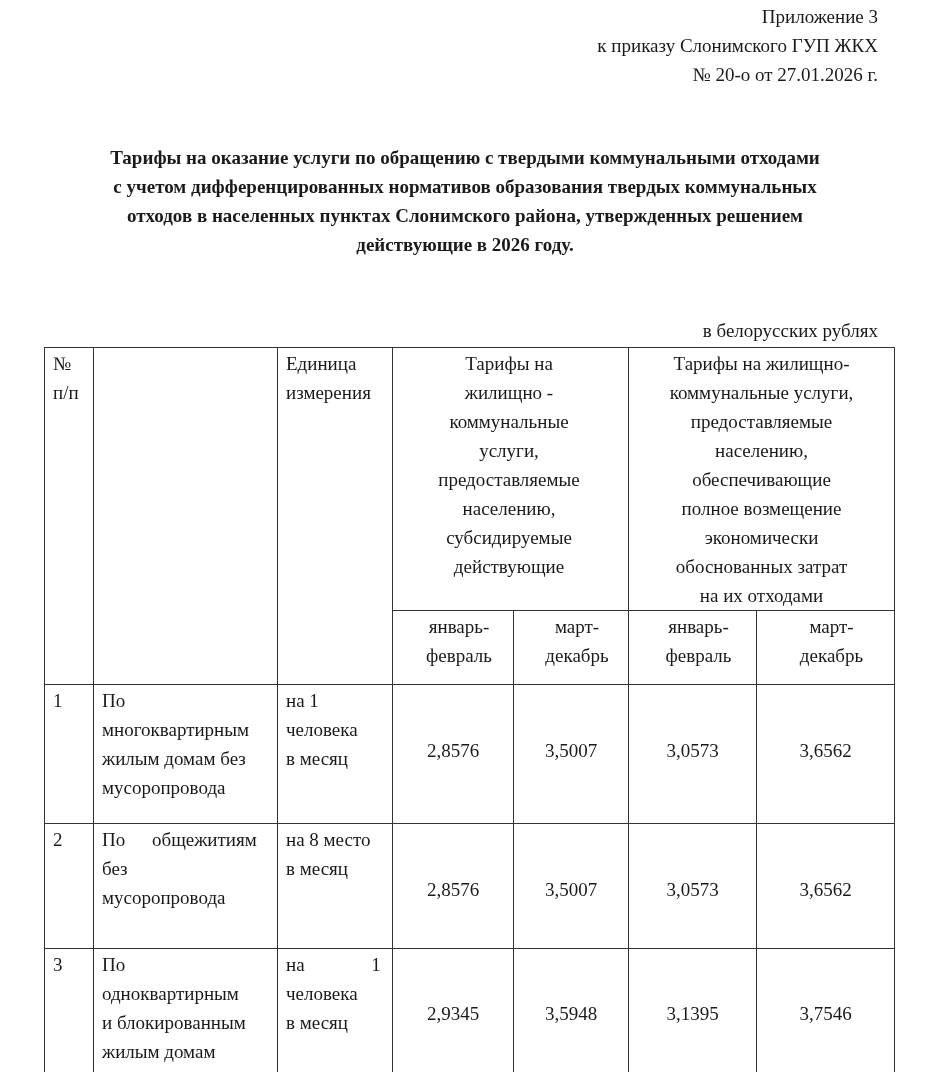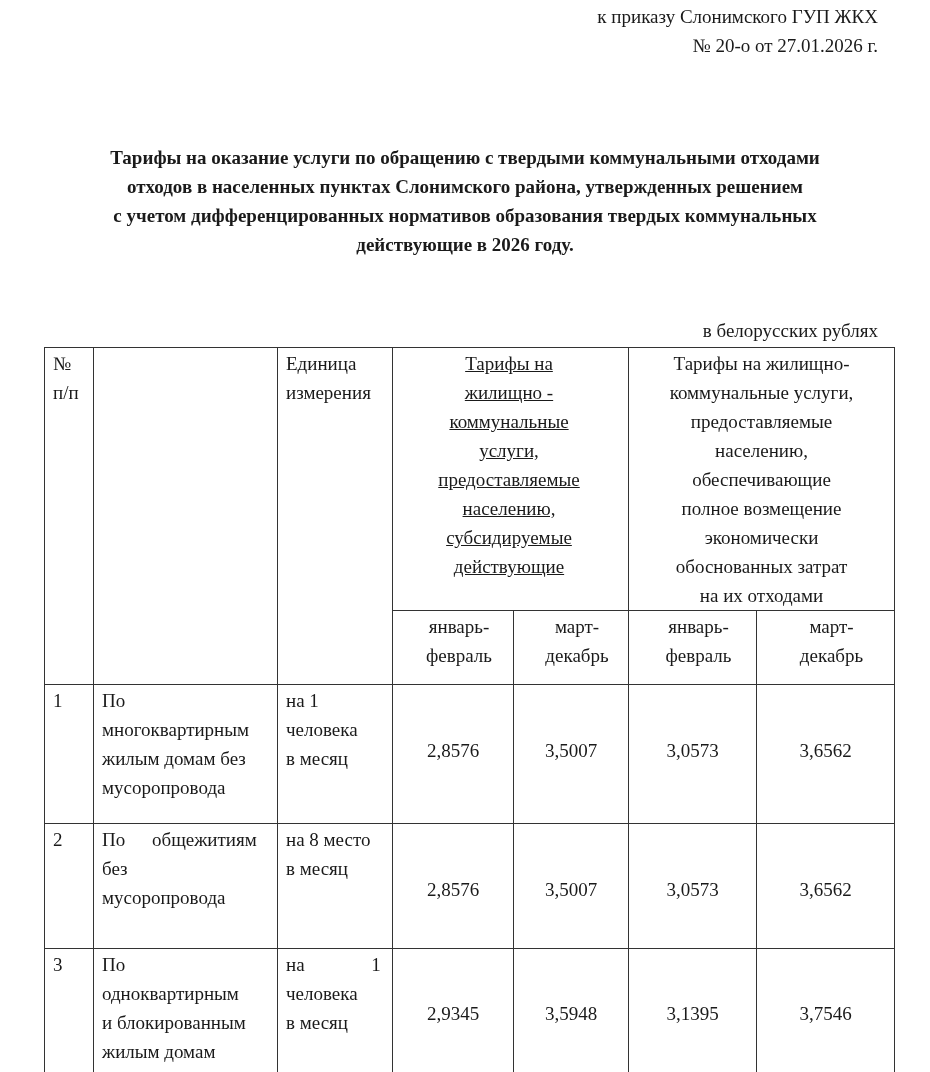--- a/index.html
+++ b/index.html
@@ -21,45 +21,46 @@
     table {
       position: absolute; left: 44px; top: 347px;
       border-collapse: collapse; font-size: 19px; line-height: 29px;
     }
     td {
       border: 1.5px solid #333; vertical-align: top; padding: 1px 6px 0 8px;
     }
     .c-num { width: 34px; padding-left: 8px; }
     .c-name { width: 169px; text-align: justify; }
     .c-unit { width: 100px; }
-    .c-sub { width: 192px; text-align: center; padding: 1px 4px 0 1px; text-decoration: underline; }
+    .c-sub { width: 192px; text-align: center; padding: 1px 4px 0 1px; }
     .c-full { width: 226px; text-align: center; padding: 1px 4px 0 4px; }
     .head1 td { height: 244px; }
     .head2 td { height: 72px; text-align: center; padding: 1px 2px 0 14px; }
     .val { text-align: center; vertical-align: middle; padding: 8px 2px; }
     .row1 td { height: 130px; }
     .row2 td { height: 102px; }
     .row3 td { height: 129px; }
     .line { display: block; }
     .row1 .val, .row2 .val, .row3 .val { padding-top: 0; }
     .row2 .val { padding-top: 14px; }
     .spread { display: flex; justify-content: space-between; }
   </style>
 </head>
 <body>
 
 <div class="appendix">
+  <span class="line">Приложение 3</span>
   <span class="line">к приказу Слонимского ГУП ЖКХ</span>
   <span class="line">№ 20-о  от 27.01.2026 г.</span>
 </div>
 
 <div class="title">
   <span class="line">Тарифы на оказание услуги по обращению с твердыми коммунальными отходами</span>
+  <span class="line">с учетом дифференцированных нормативов образования твердых коммунальных</span>
   <span class="line">отходов в населенных пунктах Слонимского района, утвержденных решением</span>
-  <span class="line">с учетом дифференцированных нормативов образования твердых коммунальных</span>
   <span class="line">действующие в 2026 году.</span>
 </div>
 
 <div class="currency">в белорусских рублях</div>
 
 <table>
   <tbody>
       <tr class="head1">
     <td class="c-num" rowspan="2">
       <span class="line">№</span>

